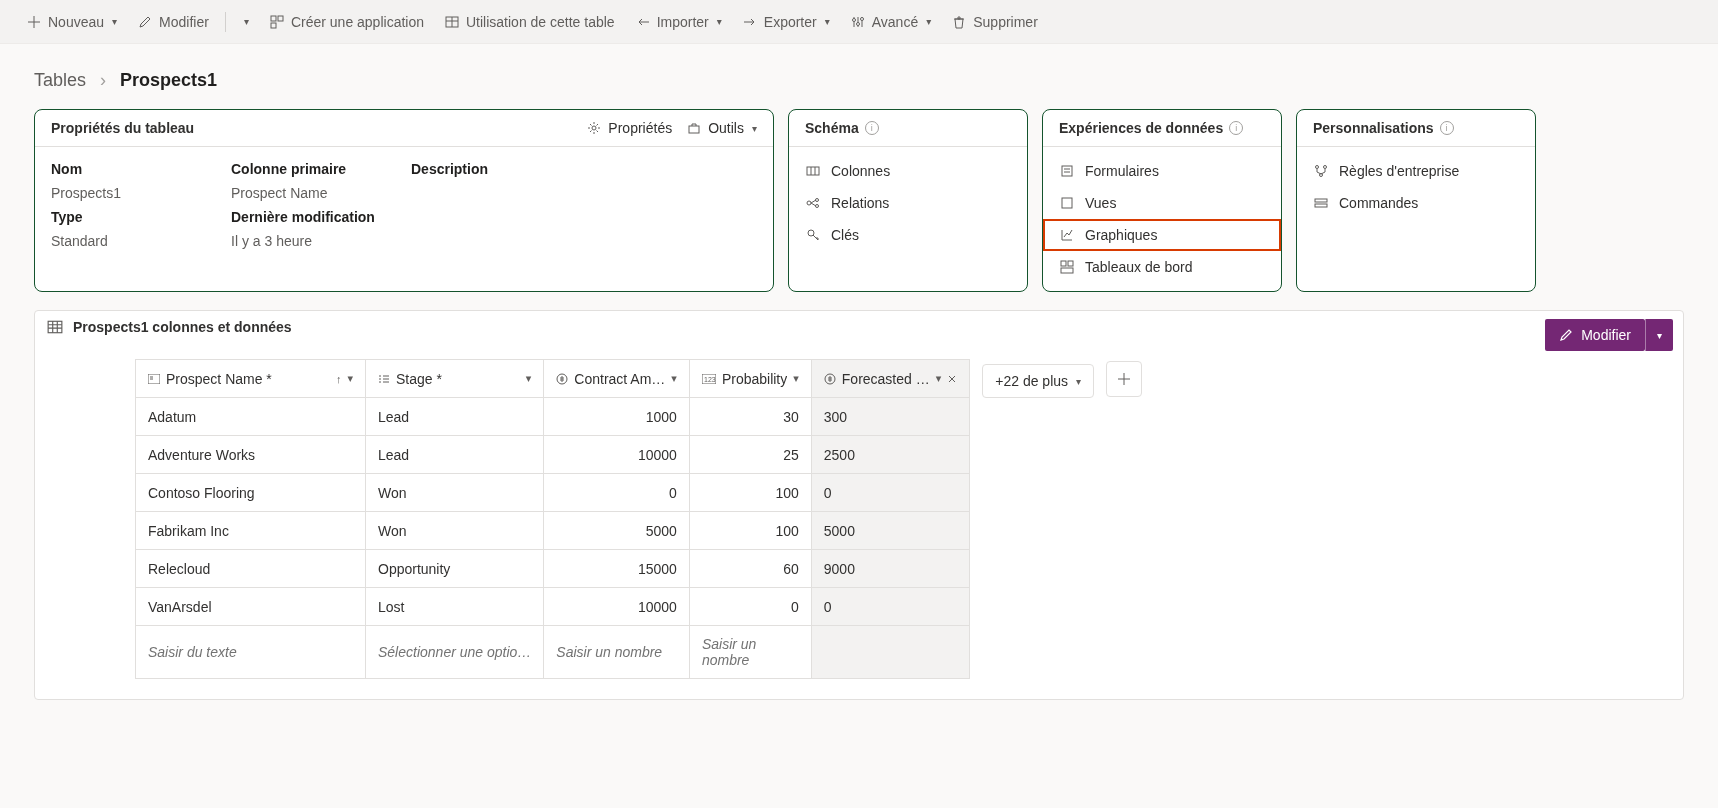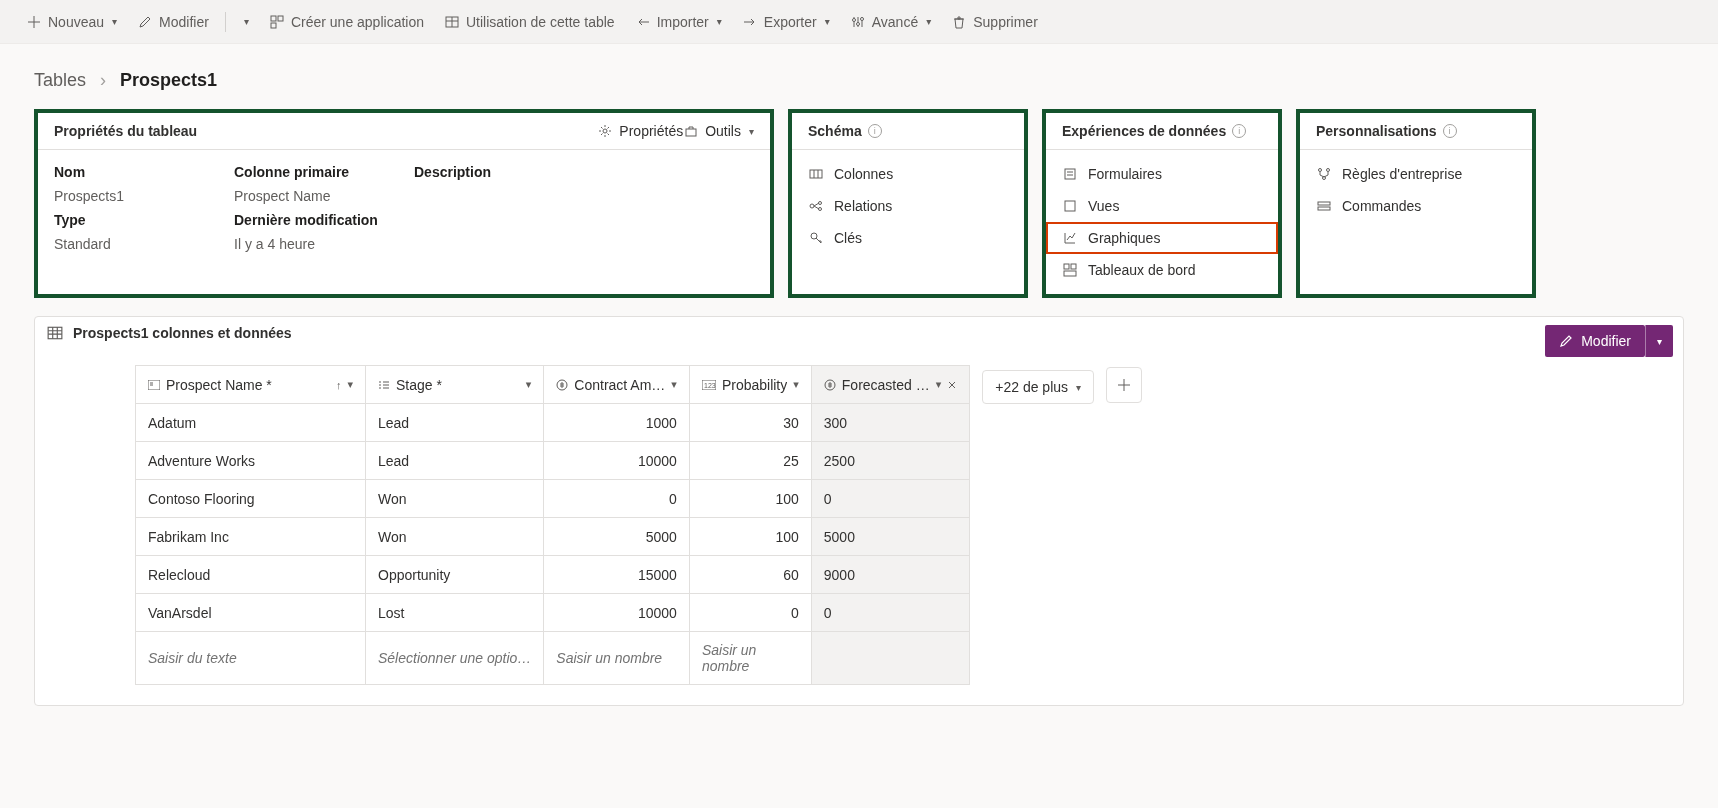--- a/index.html
+++ b/index.html
@@ -12,28 +12,28 @@
   .chev { font-size: 10px; color: #605e5c; margin-left: 2px; }
   
   
   .breadcrumb { padding: 26px 34px 18px; display: flex; align-items: center; gap: 14px; font-size: 18px; }
   .breadcrumb a { color: #605e5c; text-decoration: none; font-weight: 400; }
   .breadcrumb .sep { color: #a19f9d; }
   .breadcrumb .current { font-weight: 600; color: #201f1e; }
   
   
   .cards-row { display: flex; gap: 14px; padding: 0 34px; align-items: stretch; }
-  .card { background: #fff; border: 4px solid #14532d; border-radius: 0; }
+  .card { background: #fff; border: 1px solid #14532d; border-radius: 8px; }
   .card-props { flex: 0 0 740px; display: flex; flex-direction: column; }
   .card-schema { flex: 0 0 240px; }
   .card-exp { flex: 0 0 240px; }
   .card-pers { flex: 0 0 240px; }
   .card-header { display: flex; align-items: center; justify-content: space-between; padding: 10px 16px; border-bottom: 1px solid #e1dfdd; font-weight: 600; font-size: 14px; }
   .card-header-left { display: flex; align-items: center; gap: 6px; }
-  .card-header-actions { display: flex; align-items: center; font-weight: 400; color: #323130; }
+  .card-header-actions { display: flex; align-items: center; gap: 14px; font-weight: 400; color: #323130; }
   .card-header-action { display: inline-flex; align-items: center; gap: 6px; cursor: pointer; font-size: 14px; }
   .info-icon { display: inline-flex; width: 14px; height: 14px; border: 1px solid #a19f9d; border-radius: 50%; align-items: center; justify-content: center; font-size: 9px; color: #a19f9d; font-weight: 400; }
   
   
   .props-body { padding: 14px 16px 20px; display: grid; grid-template-columns: 180px 180px 1fr; gap: 8px 0; }
   .props-label { font-weight: 600; font-size: 14px; color: #201f1e; }
   .props-value { font-size: 14px; color: #605e5c; }
   
   
   .list-body { padding: 8px 0; }
@@ -193,21 +193,21 @@
 
       <div class="props-value">Prospects1</div>
       <div class="props-value">Prospect Name</div>
       <div class="props-value"></div>
 
       <div class="props-label">Type</div>
       <div class="props-label">Dernière modification</div>
       <div></div>
 
       <div class="props-value">Standard</div>
-      <div class="props-value">Il y a 4 heure</div>
+      <div class="props-value">Il y a 3 heure</div>
       <div></div>
     </div>
   </div>
 
   <div class="card card-schema">
     <div class="card-header">
       <div class="card-header-left">
         <span>Schéma</span>
         <span class="info-icon">i</span>
       </div>

